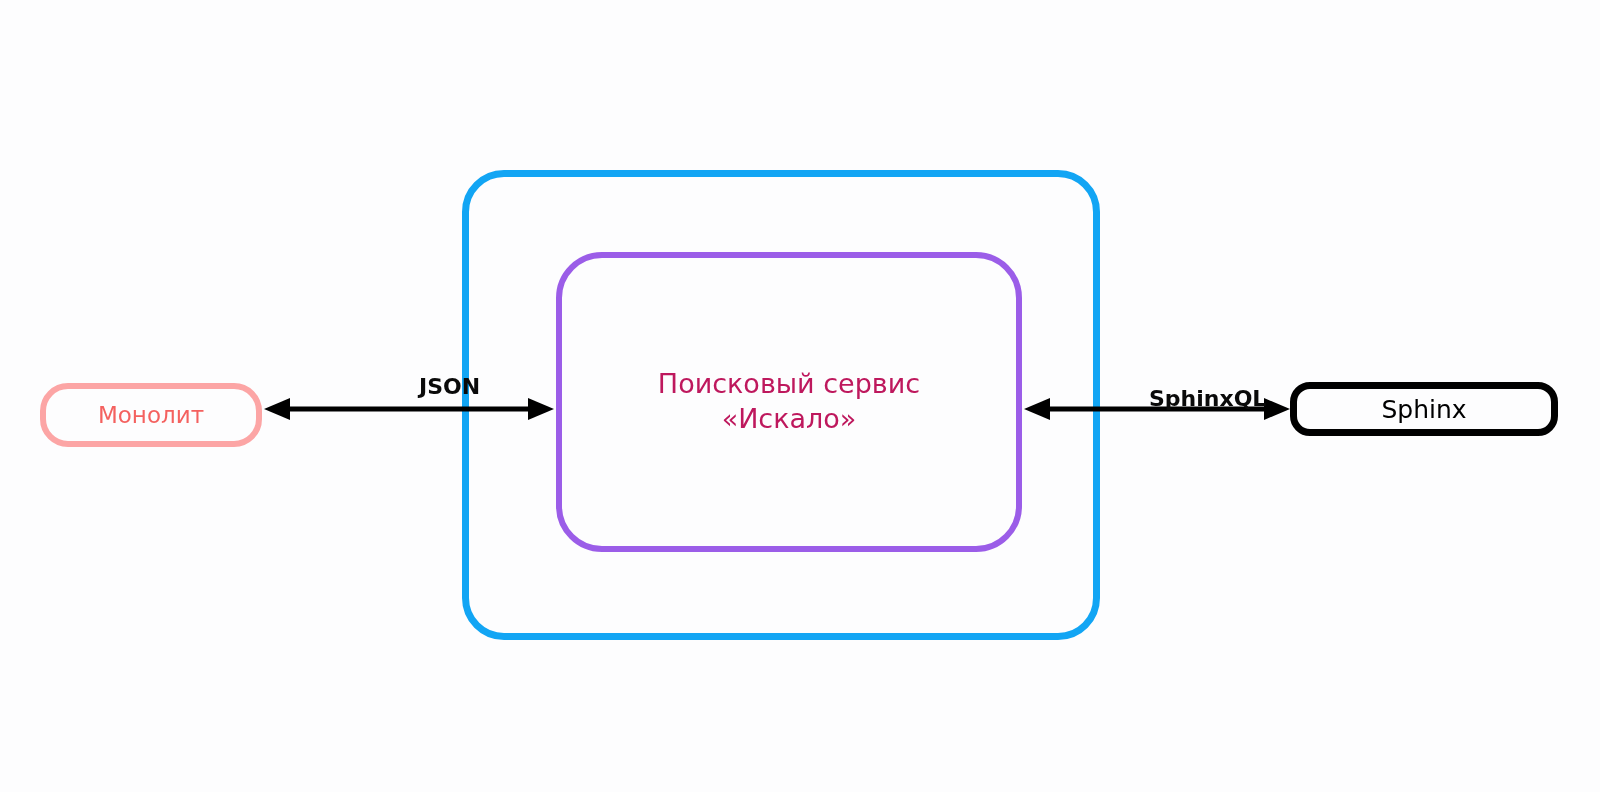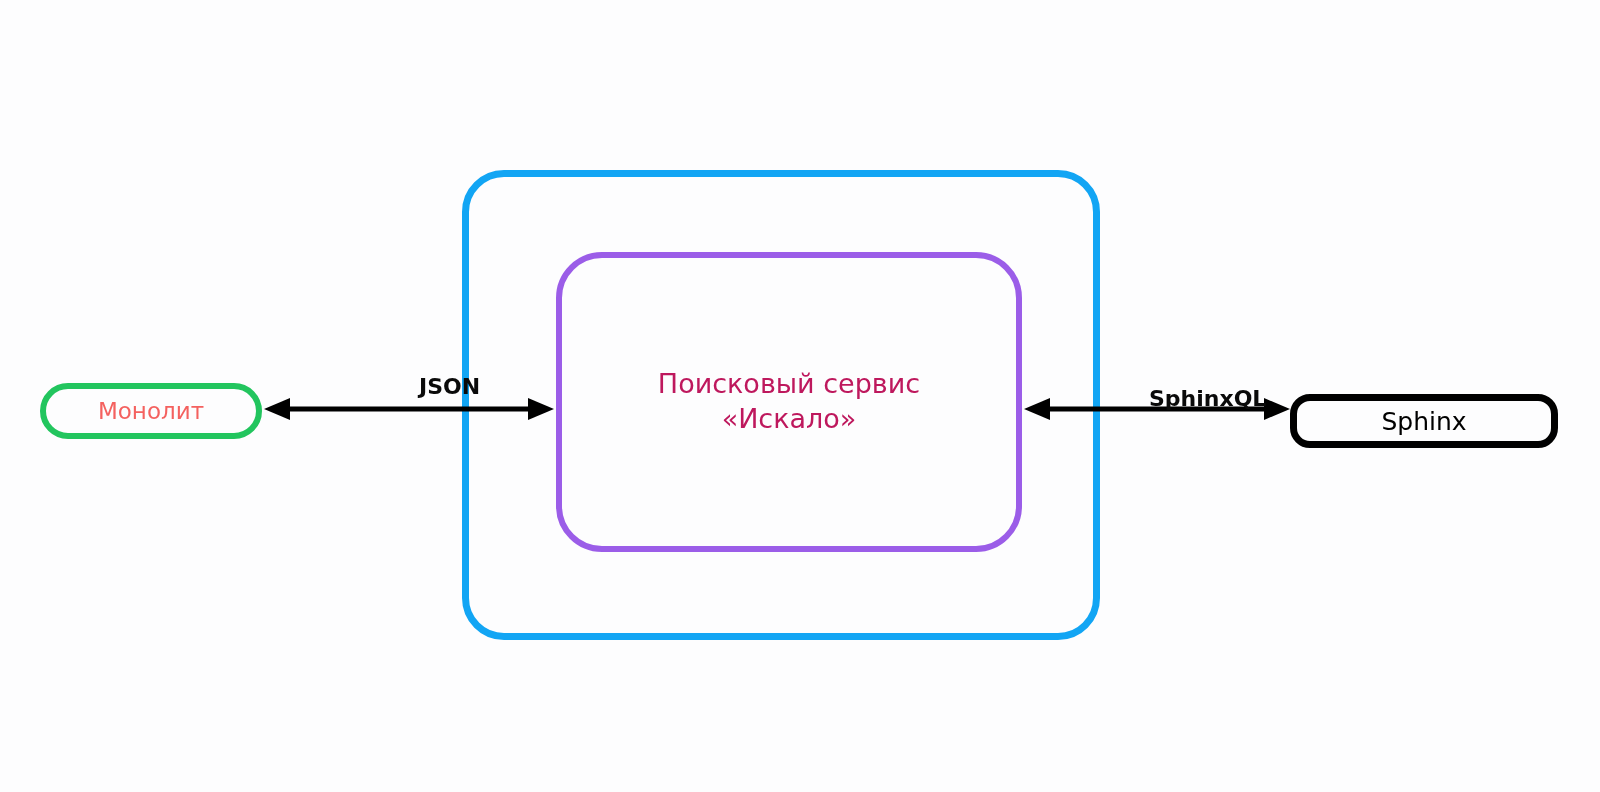--- a/index.html
+++ b/index.html
@@ -70,23 +70,23 @@
     line-height: 1.28;
     max-width: 400px;
   }
 
   
   .monolith-box {
     position: absolute;
     left: 40px;
     top: 383px;
     width: 222px;
-    height: 56px;
-    box-sizing: border-box;
-    border: 6px solid #22c55e;
+    height: 64px;
+    box-sizing: border-box;
+    border: 6px solid #fca5a5;
     border-radius: 28px;
     background: transparent;
     display: flex;
     align-items: center;
     justify-content: center;
   }
 
   .monolith-label {
     font-size: 23px;
     color: #f4615f;
@@ -101,21 +101,20 @@
     top: 382px;
     width: 268px;
     height: 54px;
     box-sizing: border-box;
     border: 7px solid #000000;
     border-radius: 20px;
     background: transparent;
     display: flex;
     align-items: center;
     justify-content: center;
-    margin-top: 12px;
   }
 
   .sphinx-label {
     font-size: 25px;
     color: #000000;
     line-height: 1;
     white-space: nowrap;
   }
 
   

